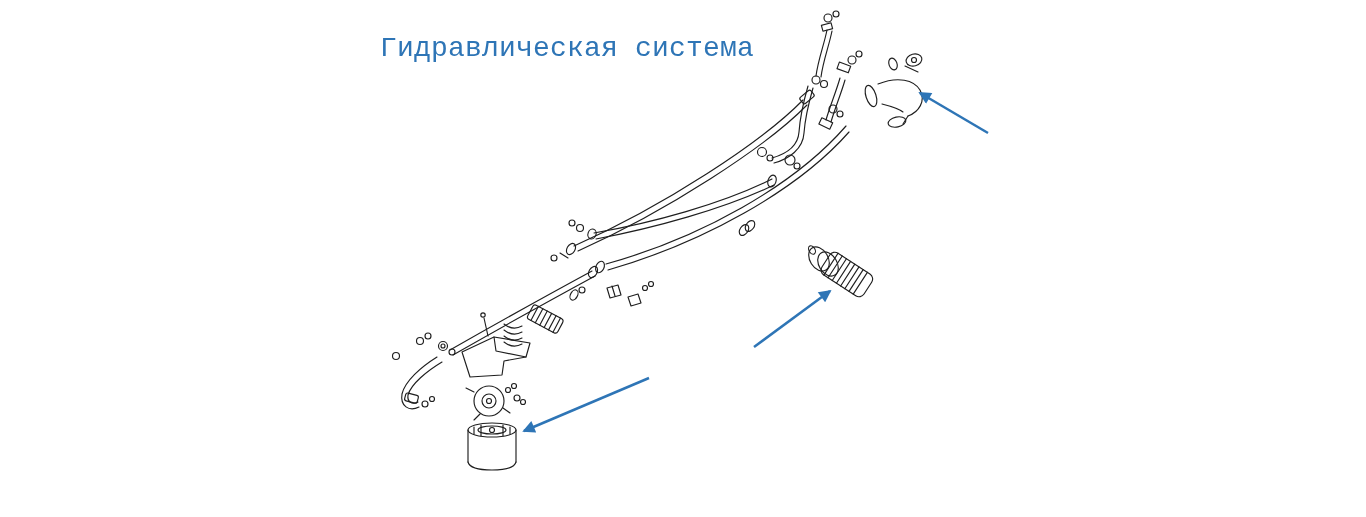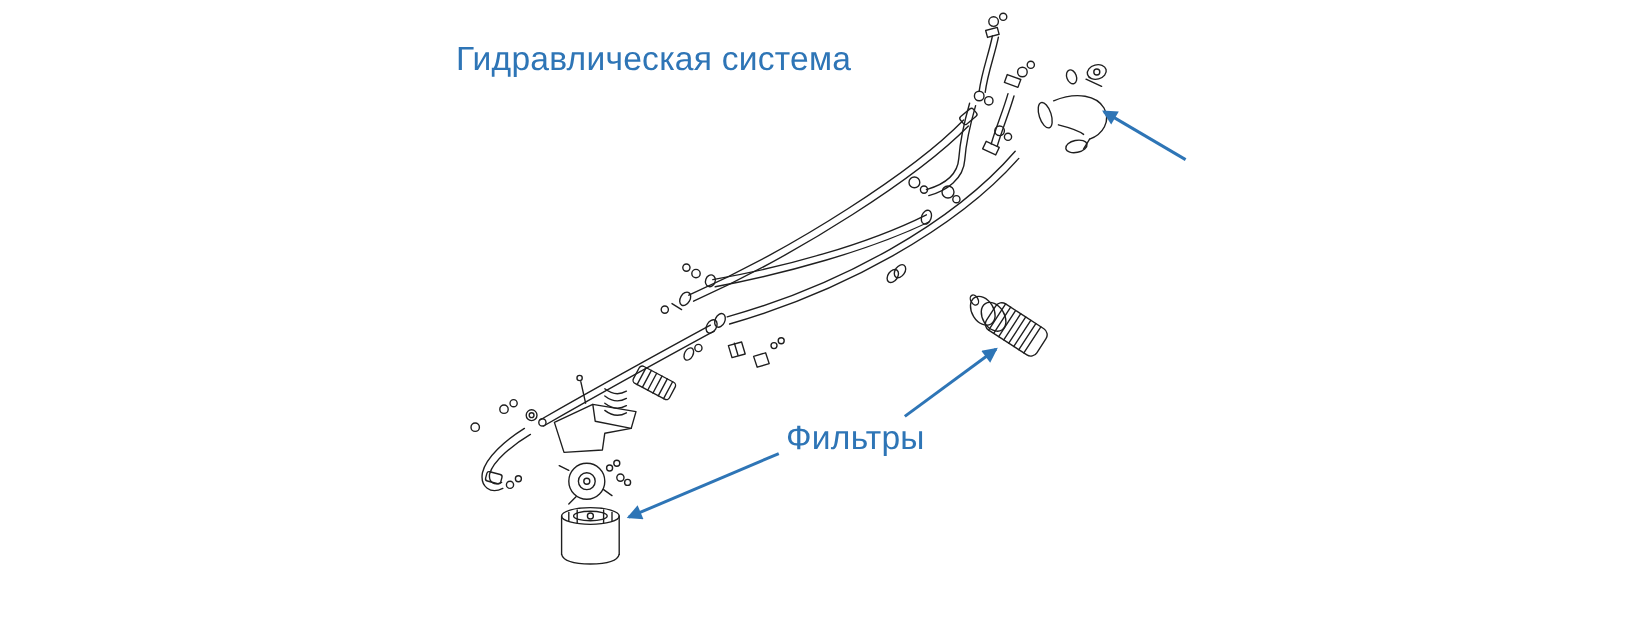--- a/index.html
+++ b/index.html
@@ -7,21 +7,21 @@
     --ink:#1f1f1f;
     --background:#ffffff;
   }
   html,body{margin:0;padding:0;}
   body{
     width:1366px;height:517px;
     background:var(--background);
     font-family:"Liberation Sans", sans-serif;
     overflow:hidden;
   }
-  .stage{position:relative;width:1270px;height:517px;background:var(--background);}
+  .stage{position:relative;width:1270px;height:517px;background:var(--background);font-family:Liberation Mono, monospace;}
   .art{position:absolute;left:0;top:0;}
   .diagram-label{
     position:absolute;
     color:var(--accent);
     font-size:28px;
     line-height:1.1;
     white-space:nowrap;
     letter-spacing:0.2px;
   }
   .title-label{left:380px;top:34px;}
@@ -34,21 +34,20 @@
   #ah path{fill:var(--accent);stroke:none;}
 </style>
 </head>
 <body>
 
 <div class="stage">
 
   <div class="diagram-label title-label">Гидравлическая система</div>
 
 
-  <div class="diagram-label filters-label">Фильтры</div>
 
   <svg class="art" width="1366" height="517" viewBox="0 0 1366 517">
     <defs>
       <marker id="ah" viewBox="0 0 10 10" refX="8.5" refY="5" markerWidth="5.5" markerHeight="5" orient="auto-start-reverse">
         <path d="M0,0 L10,5 L0,10 z"></path>
       </marker>
     </defs>
 
     <g class="ink">
       <path d="M803,100 C762,142 664,206 574,246"></path>

